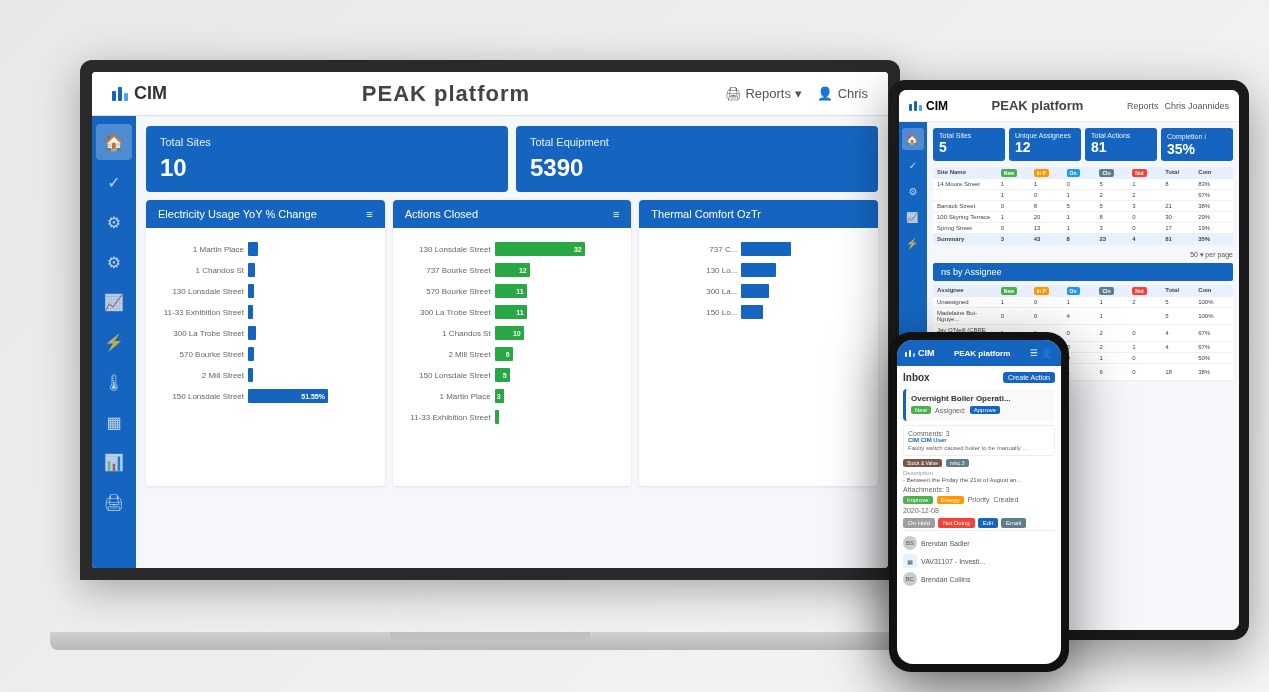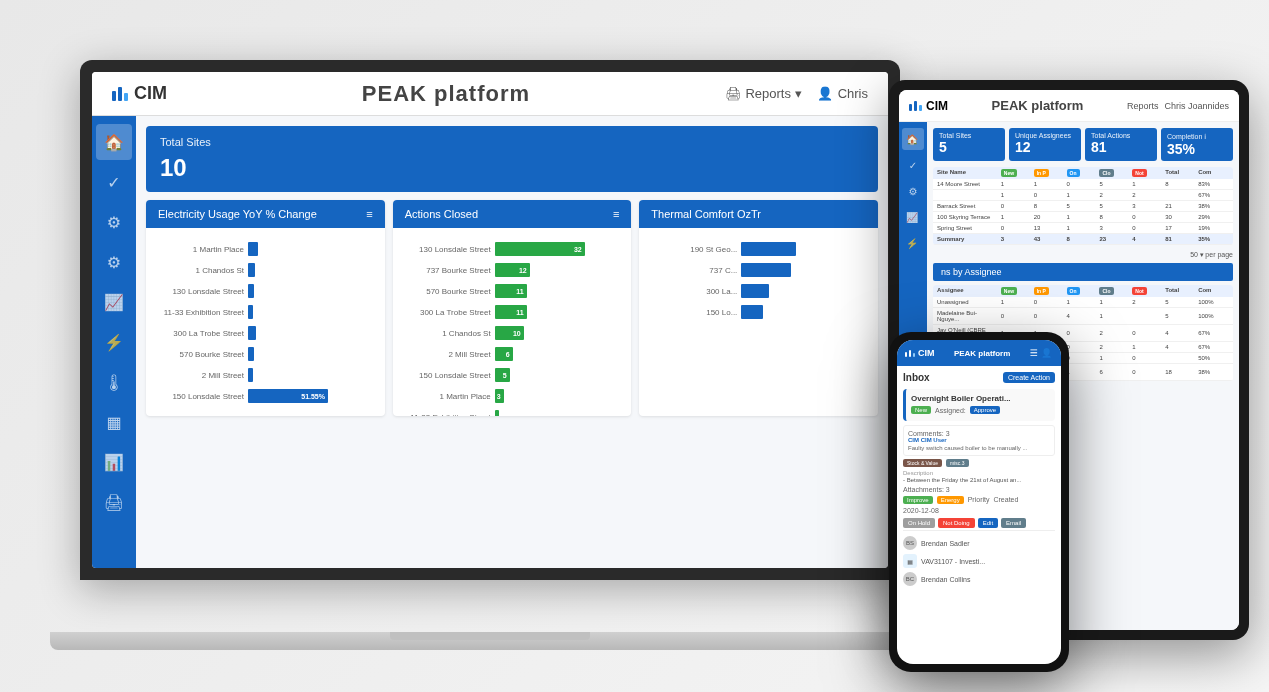--- a/index.html
+++ b/index.html
@@ -208,21 +208,21 @@
       color: #fff;
       padding: 8px 12px;
       font-size: 11px;
       display: flex;
       justify-content: space-between;
       align-items: center;
     }
 
     .chart-body {
       padding: 8px;
-      height: 188px;
+      height: 258px;
       position: relative;
       overflow: hidden;
     }
 
     
     .bar-chart-container {
       display: flex;
       flex-direction: column;
       gap: 3px;
       padding: 4px 0;
@@ -668,20 +668,24 @@
             <div class="sidebar-item">🖨</div>
           </div>
 
           <div class="main-content">
 
             <div class="stats-row">
               <div class="stat-card">
                 <div class="stat-card-label">Total Sites</div>
                 <div class="stat-card-value">10</div>
               </div>
+              <div class="stat-card">
+                <div class="stat-card-label">Total Equipment</div>
+                <div class="stat-card-value">5390</div>
+              </div>
             </div>
 
             <div class="charts-row">
 
               <div class="chart-card">
                 <div class="chart-header">
                   <span>Electricity Usage YoY % Change</span>
                   <span>≡</span>
                 </div>
                 <div class="chart-body">
@@ -789,26 +793,26 @@
                 </div>
               </div>
 
               <div class="chart-card">
                 <div class="chart-header">
                   <span>Thermal Comfort OzTr</span>
                 </div>
                 <div class="chart-body">
                   <div class="bar-chart-container">
                     <div class="bar-row">
-                      <div class="bar-label">190 St Geo...</div>
-                      <div class="bar-fill" style="width:55px;background:#1565C0;"></div>
-                    </div>
-                    <div class="bar-row">
                       <div class="bar-label">737 C...</div>
                       <div class="bar-fill" style="width:50px;background:#1565C0;"></div>
+                    </div>
+                    <div class="bar-row">
+                      <div class="bar-label">130 Lo...</div>
+                      <div class="bar-fill" style="width:35px;background:#1565C0;"></div>
                     </div>
                     <div class="bar-row">
                       <div class="bar-label">300 La...</div>
                       <div class="bar-fill" style="width:28px;background:#1565C0;"></div>
                     </div>
                     <div class="bar-row">
                       <div class="bar-label">150 Lo...</div>
                       <div class="bar-fill" style="width:22px;background:#1565C0;"></div>
                     </div>
                   </div>

